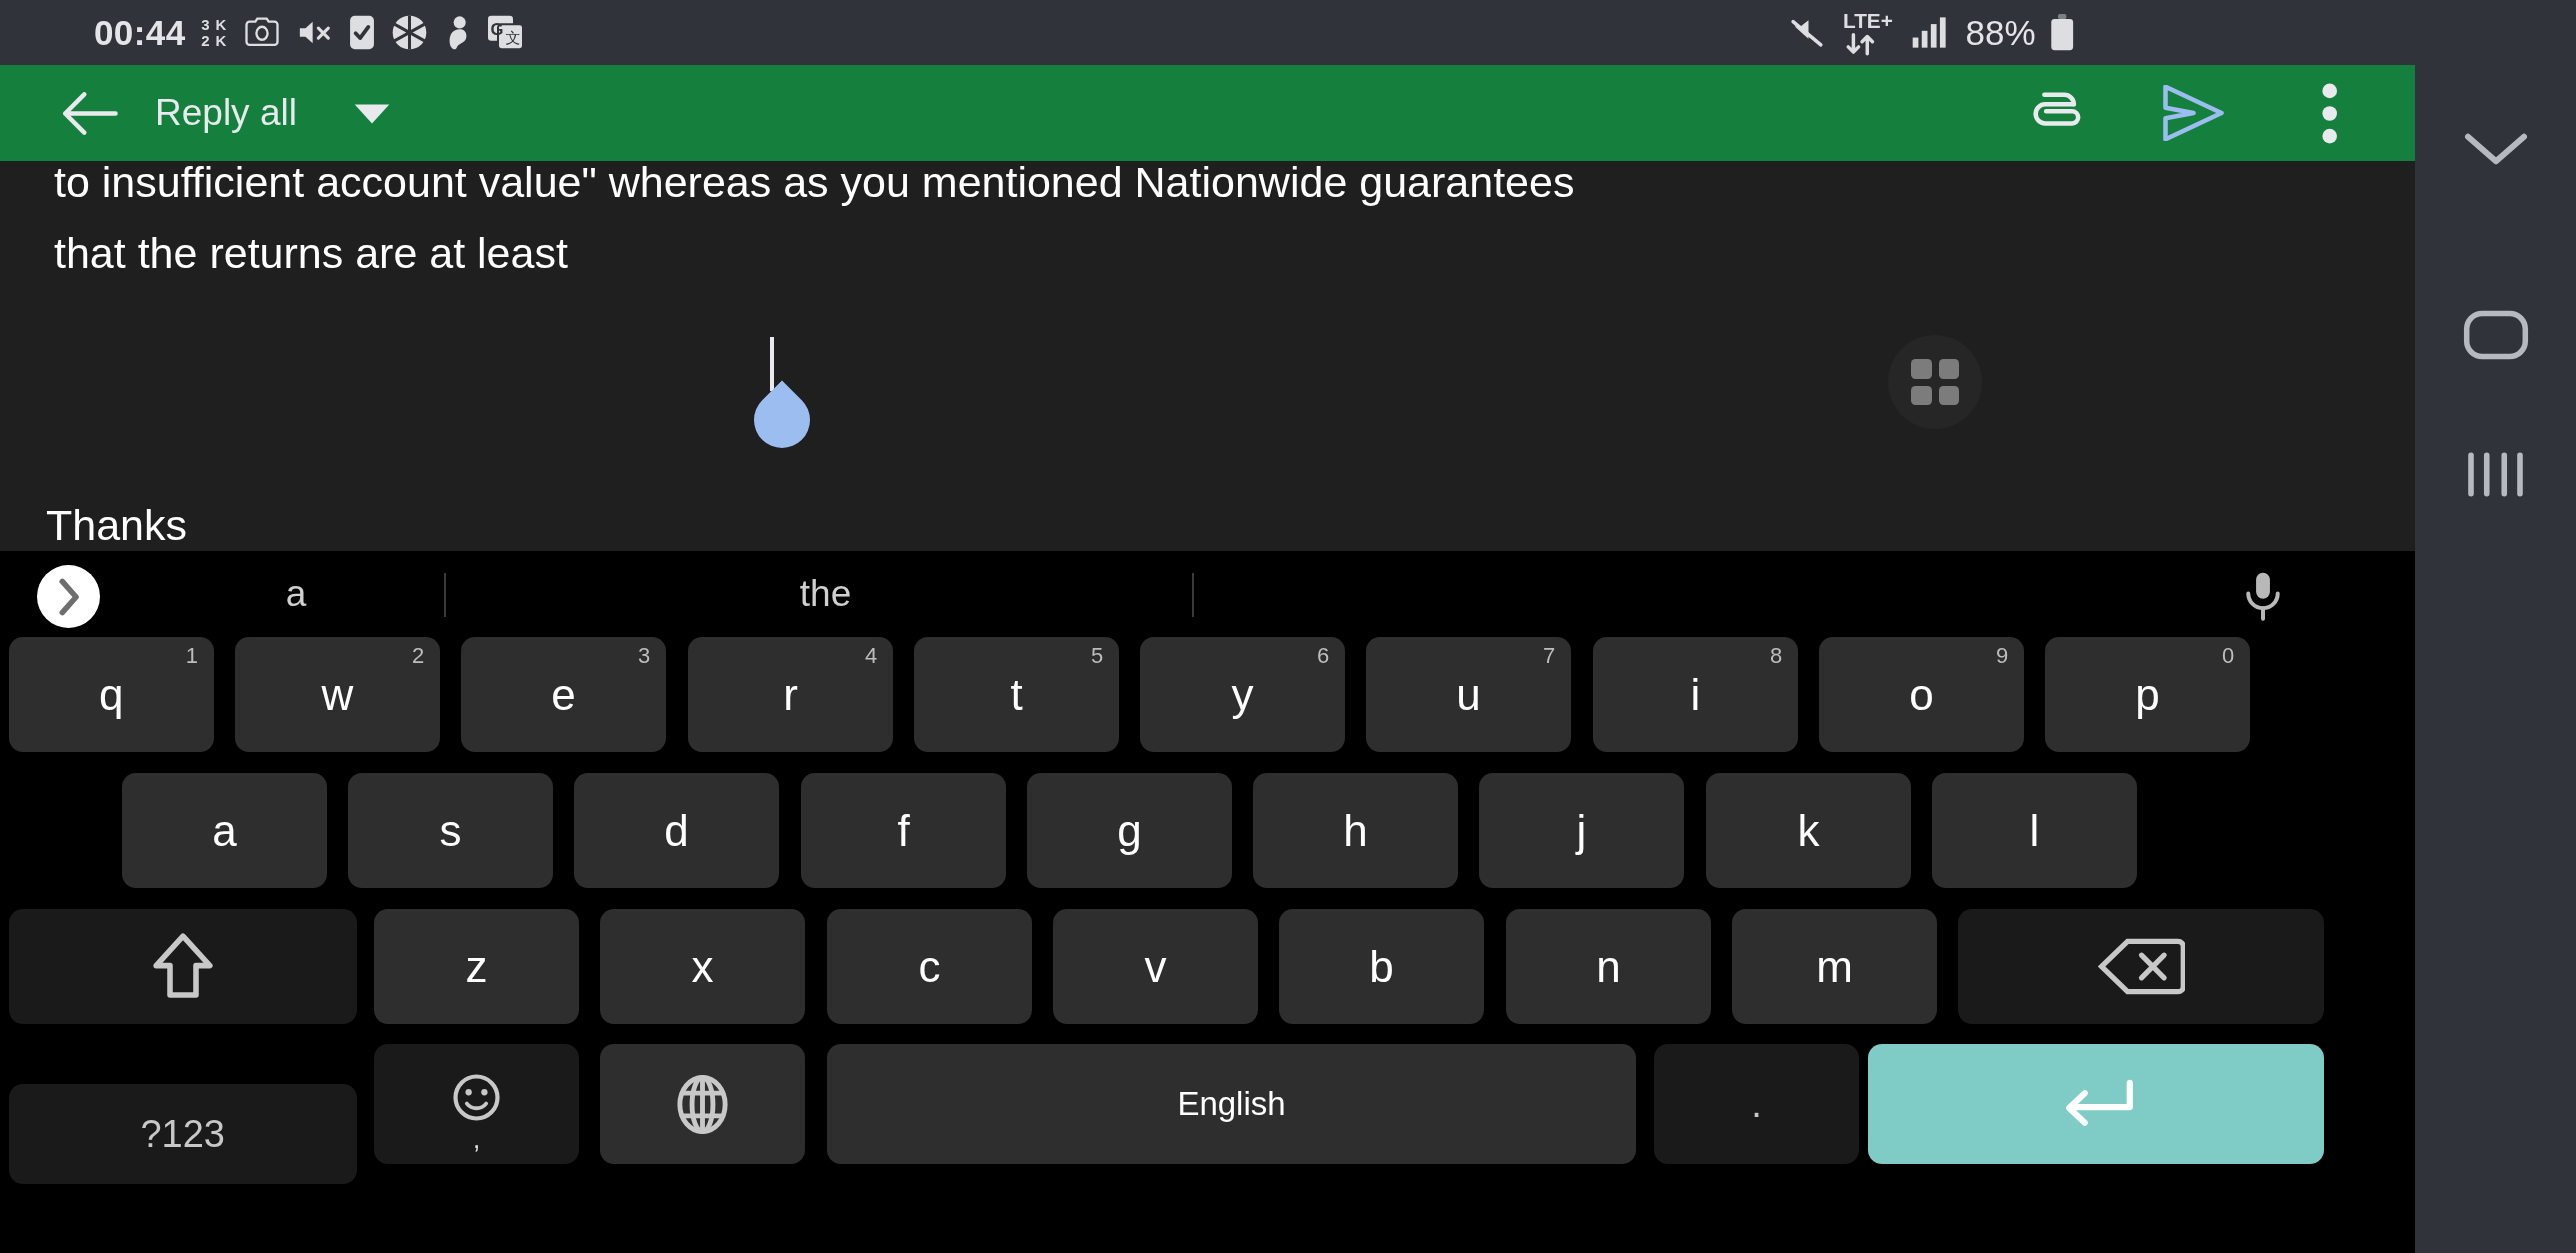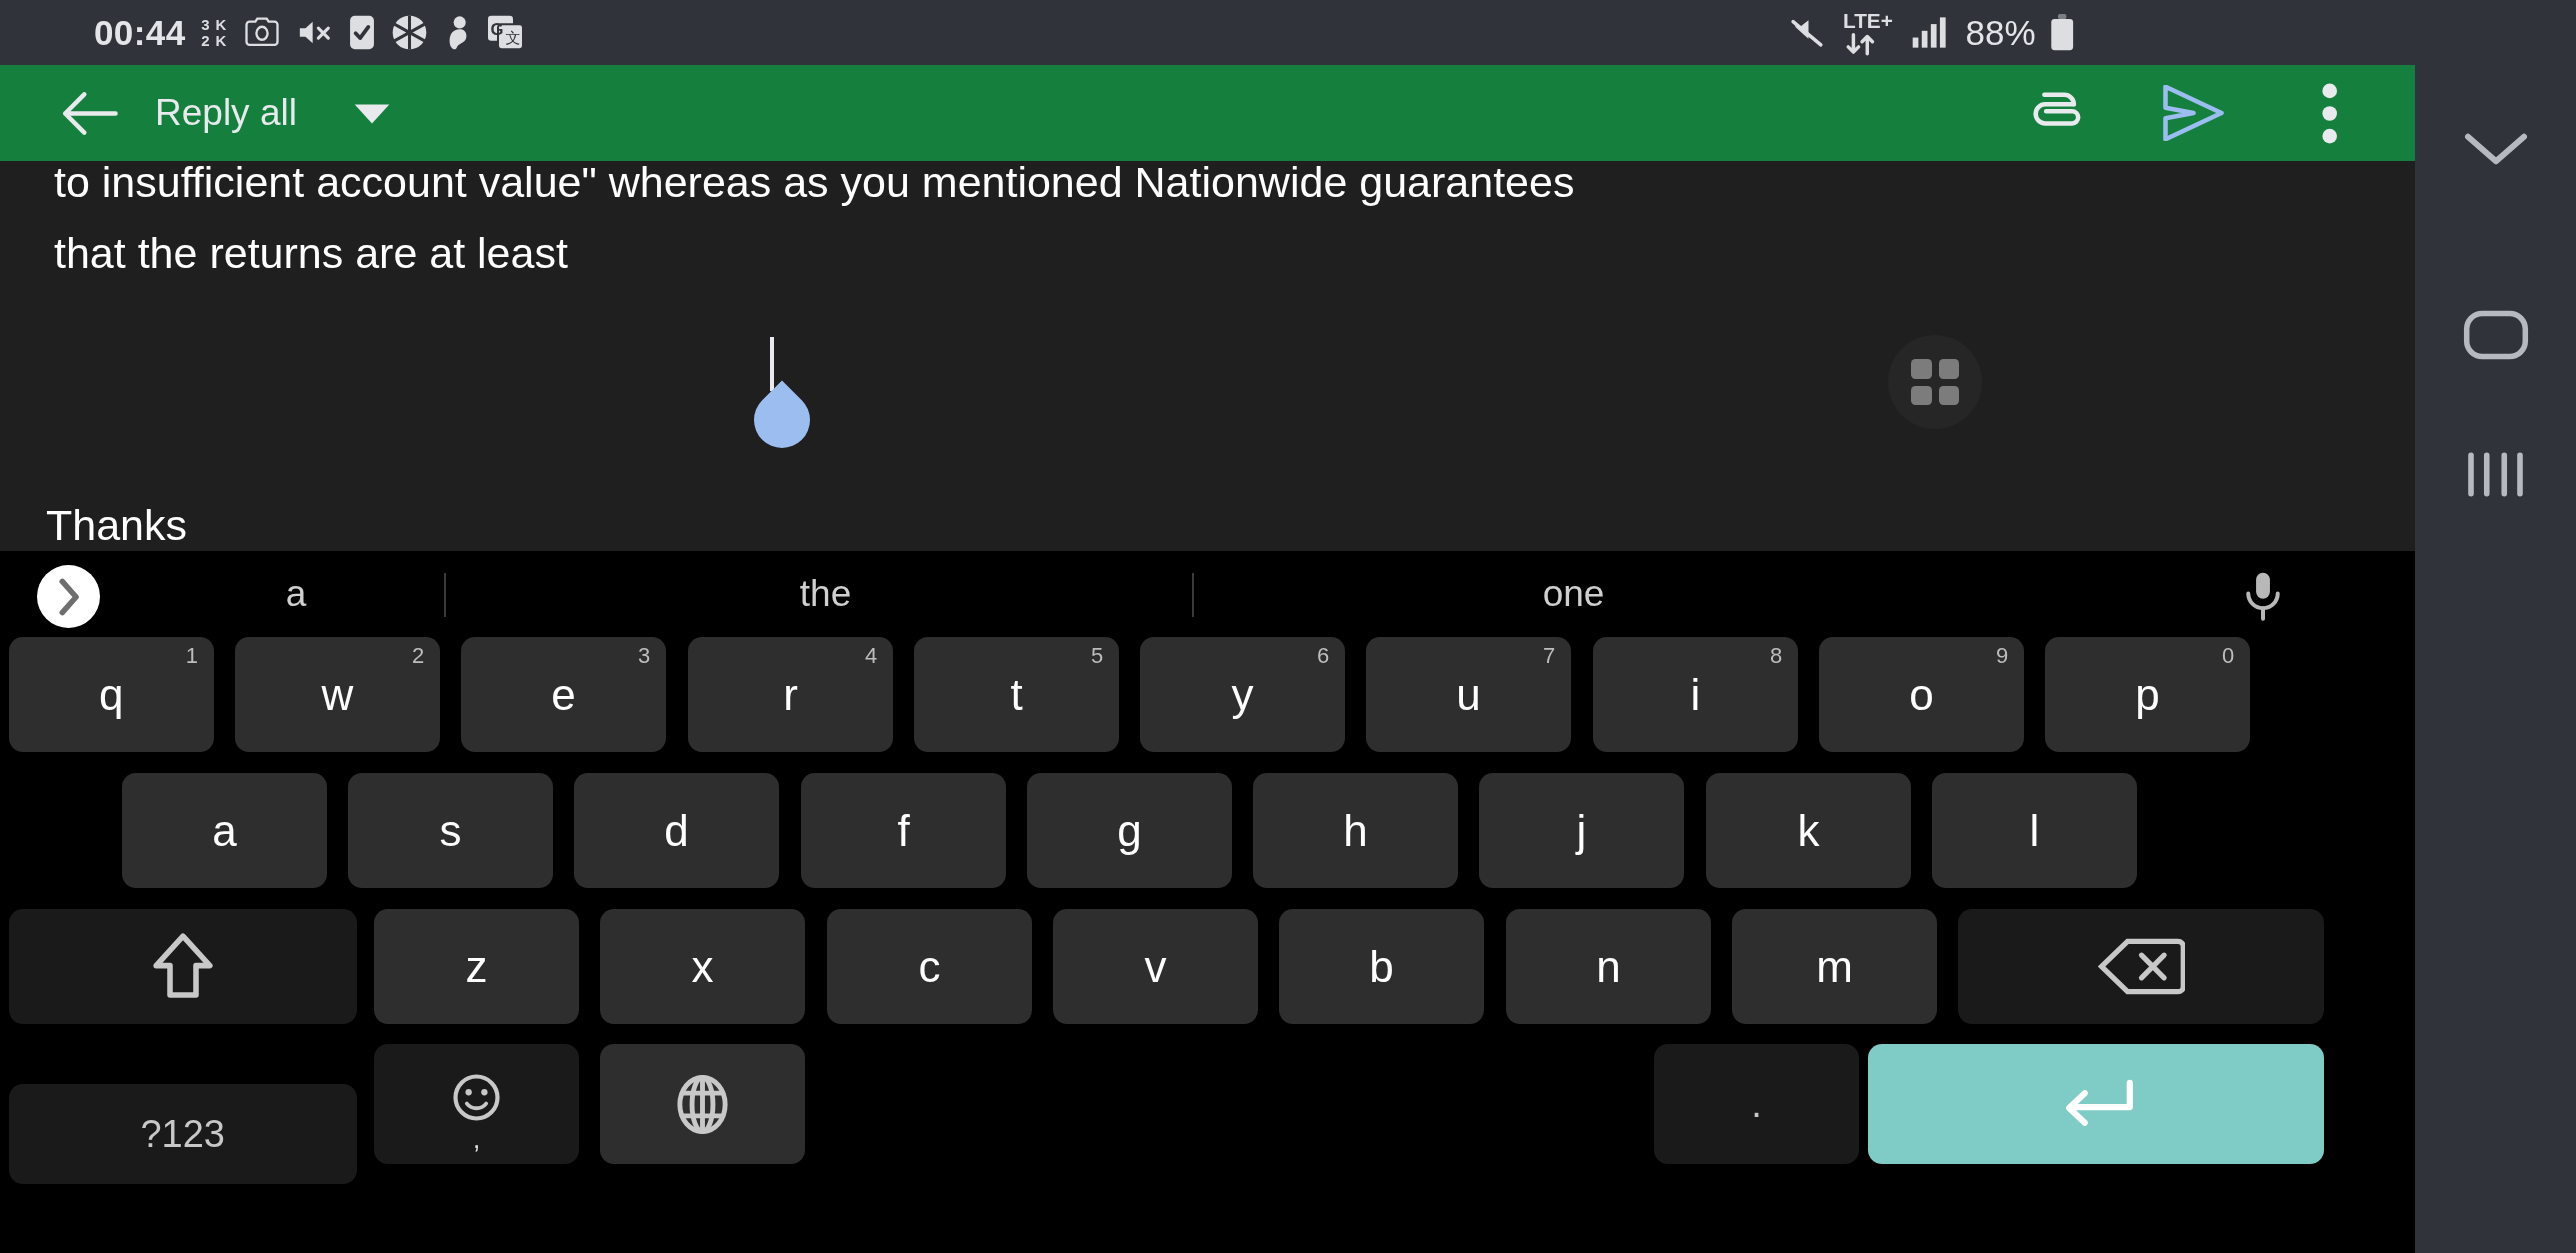--- a/index.html
+++ b/index.html
@@ -253,21 +253,20 @@
       <div id="suggestion-strip">
         <div id="expand-btn">
           <svg width="22.6" height="38" viewBox="0 0 13 22">
               <path d="M3 2l8 9-8 9" fill="none" stroke="#6e6e6e" stroke-width="3.2" stroke-linecap="round" stroke-linejoin="round"></path>
             </svg>
         </div>
         <div class="sug-div" id="div0"></div>
         <div class="sug-div" id="div1"></div>
         <div class="suggestion" id="sug0">a</div>
         <div class="suggestion" id="sug1">the</div>
-        <div class="suggestion" id="sug2">one</div>
         <div id="mic-btn">
           <svg width="42" height="52" viewBox="0 0 24 30">
               <rect x="8" y="1" width="8" height="15" rx="4" fill="#b8b8b8"></rect>
               <path d="M3.5 13a8.5 8.5 0 0 0 17 0" fill="none" stroke="#b8b8b8" stroke-width="2.3" stroke-linecap="round"></path>
               <path d="M12 21.5v6" stroke="#b8b8b8" stroke-width="2.3" stroke-linecap="round"></path>
             </svg>
         </div>
       </div>
 
       <div class="krow" id="row1">
@@ -388,20 +387,23 @@
             </svg>
             <span class="sub-comma">,</span>
           </div>
           <div class="key" style="left: 600px; width: 205px; top: 0px; height: 120px;">
             <svg width="61" height="61" viewBox="0 0 35 35">
               <ellipse cx="17.5" cy="17.5" rx="13" ry="15.5" fill="none" stroke="#c8c8c8" stroke-width="2.8"></ellipse>
               <ellipse cx="17.5" cy="17.5" rx="6" ry="15.5" fill="none" stroke="#c8c8c8" stroke-width="2.8"></ellipse>
               <path d="M5 11h25M5 24h25M17.5 2v31" stroke="#c8c8c8" stroke-width="2.8"></path>
             </svg>
           </div>
+          <div class="key" style="left: 827px; width: 809px; top: 0px; height: 120px;">
+            <span class="key-label" style="font-size: 33px;">English</span>
+          </div>
           <div class="key dark" style="left: 1654px; width: 205px; top: 0px; height: 120px;">
             <span class="key-label">.</span>
           </div>
           <div class="key teal" style="left: 1868px; width: 456px; top: 0px; height: 120px;">
             <svg width="78" height="61" viewBox="0 0 45 35">
               <path d="M42 5v14H8" fill="none" stroke="#ffffff" stroke-width="3.6" stroke-linecap="round" stroke-linejoin="round"></path>
               <path d="M16 11L7 19.5 16 28" fill="none" stroke="#ffffff" stroke-width="3.6" stroke-linecap="round" stroke-linejoin="round"></path>
             </svg>
           </div>
         </div>

